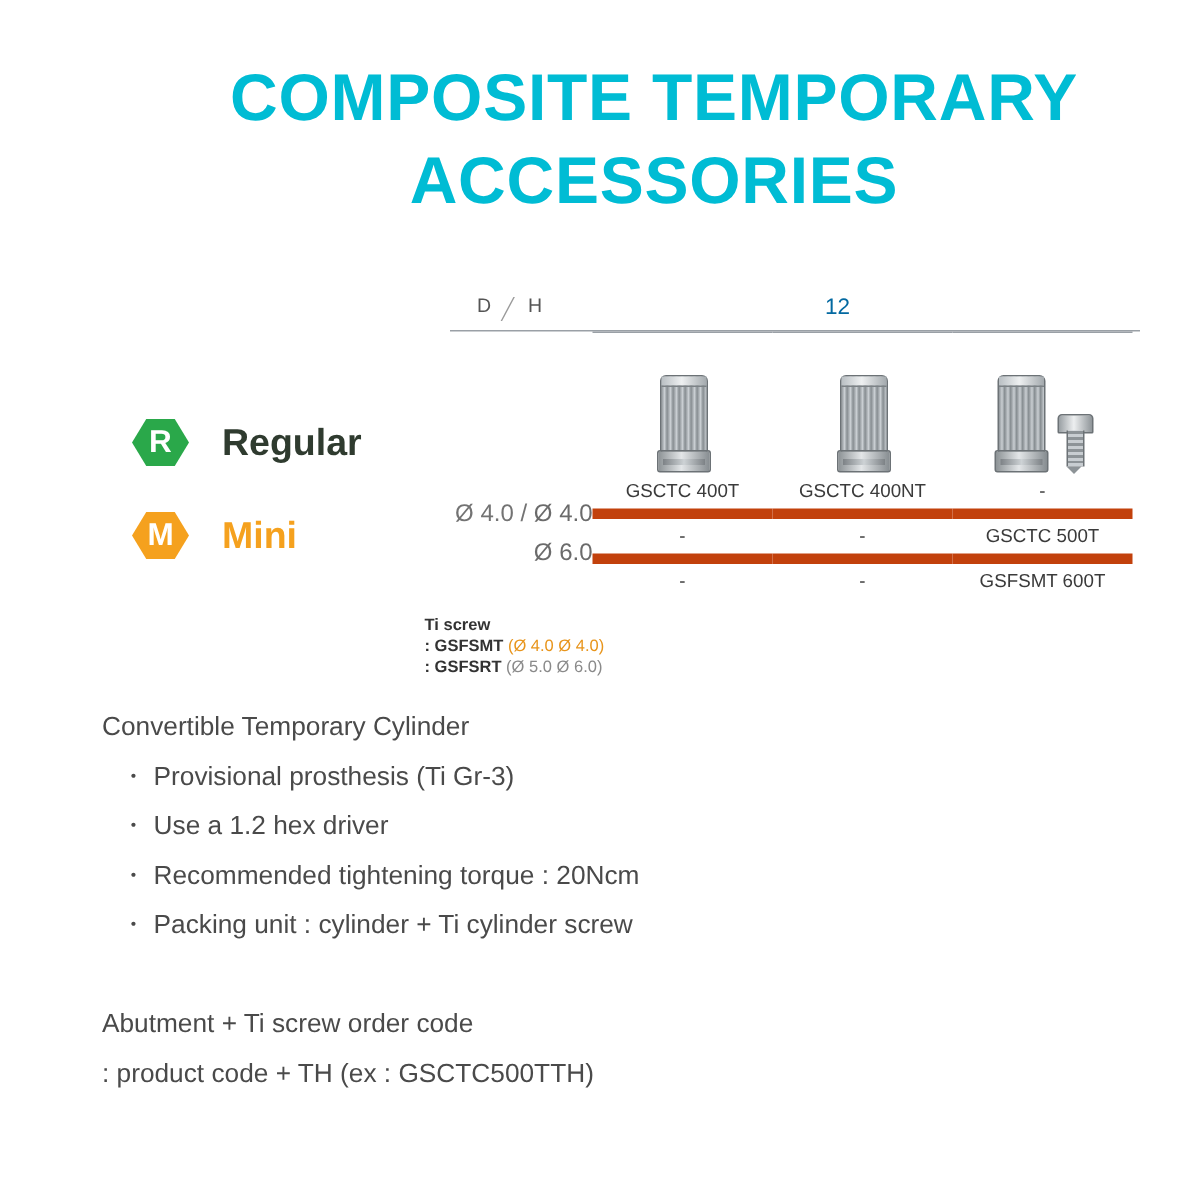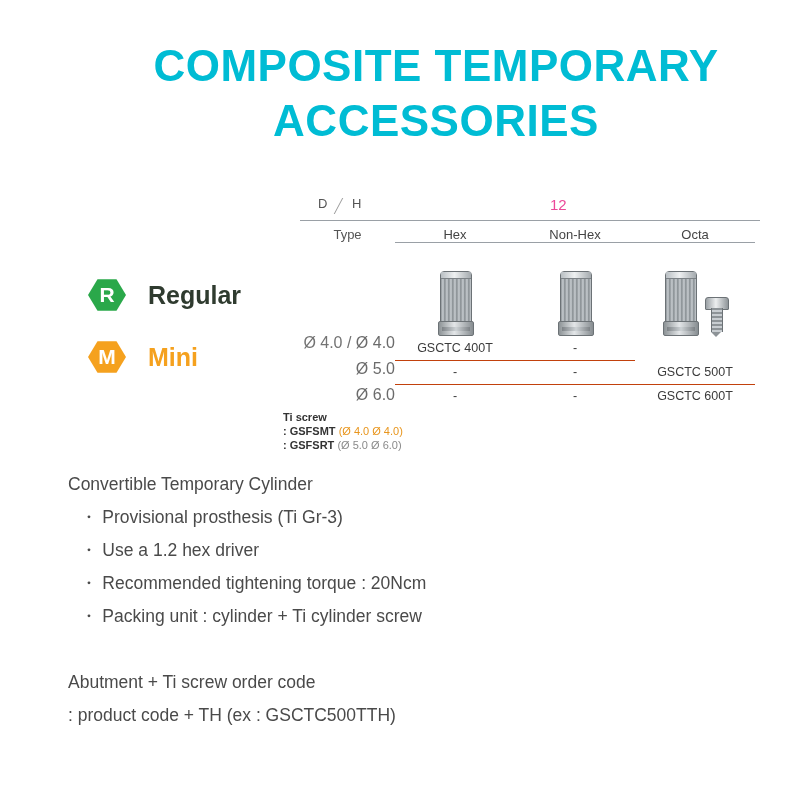--- a/index.html
+++ b/index.html
@@ -70,21 +70,21 @@
     left: 0; top: 0;
     width: 16px; height: 16px;
     border-left: 1px solid #999;
     transform: skewX(-28deg);
   }
   .dh-12 {
     position: absolute;
     left: 250px;
     top: 0;
     font-size: 15px;
-    color: #ec4899;
+    color: #0369a1;
   }
   .rule {
     border-top: 1px solid #9aa0a6;
     margin-top: 2px;
   }
   .hdr {
     display: flex;
     font-size: 13px;
     color: #444;
     padding-top: 6px;
@@ -182,21 +182,21 @@
     border-left:5px solid transparent;
     border-right:5px solid transparent;
     border-top:5px solid #8d9397;
   }
 
   .rowline {
     display:flex;
   }
   .rowline .cell { width:120px; text-align:center; font-size:12.5px; color:#3b3b3b; padding: 4px 0 5px; }
   .rowline .cell.first { width:95px; }
-  .rowline.bordered .cell:not(.first) { border-bottom:1px solid #c2410c; }
+  .rowline.bordered .cell:not(.first) { border-bottom:7px solid #c2410c; }
 
   
   .badge-row {
     position: absolute;
     display: flex;
     align-items: center;
   }
   .badge-regular { left: 88px; top: 278px; }
   .badge-mini    { left: 88px; top: 340px; }
   .hexagon {
@@ -281,26 +281,20 @@
 
   <div class="dh-row">
     <span class="dh-d">D</span>
     <span class="dh-slash"></span>
     <span class="dh-h">H</span>
     <span class="dh-12">12</span>
   </div>
 
   <div class="rule"></div>
 
-  <div class="hdr">
-    <div class="col-type">Type</div>
-    <div class="col">Hex</div>
-    <div class="col">Non-Hex</div>
-    <div class="col">Octa</div>
-  </div>
   <div class="hdr-underline">
     <div class="seg seg-type"></div>
     <div class="seg seg-col"></div>
     <div class="seg seg-col"></div>
     <div class="seg seg-col"></div>
   </div>
 
   <div class="imgs">
     <div class="cell first"></div>
     <div class="cell">
@@ -324,54 +318,54 @@
         <div class="screw-head"></div>
           <div class="screw-shaft"></div>
           <div class="screw-tip"></div>
       </div>
     </div>
   </div>
 
   <div class="rowline bordered">
     <div class="cell first"></div>
     <div class="cell">GSCTC  400T</div>
+    <div class="cell">GSCTC  400NT</div>
     <div class="cell">-</div>
   </div>
 
   <div class="rowline bordered">
     <div class="cell first"></div>
     <div class="cell">-</div>
     <div class="cell">-</div>
     <div class="cell">GSCTC  500T</div>
   </div>
 
   <div class="rowline">
     <div class="cell first"></div>
     <div class="cell">-</div>
     <div class="cell">-</div>
-    <div class="cell">GSCTC  600T</div>
+    <div class="cell">GSFSMT  600T</div>
   </div>
 </div>
 
 <div class="badge-row badge-regular">
   <div class="hexagon hex-green">R</div>
   <div class="badge-label lbl-green">Regular</div>
 </div>
 
 <div class="badge-row badge-mini">
   <div class="hexagon hex-orange">M</div>
   <div class="badge-label lbl-orange">Mini</div>
 </div>
 
 <div class="dias">
   <div class="dia-1">
     <span class="left">Ø 4.0 /</span>
     <span class="right">Ø 4.0</span>
   </div>
-  <div>Ø 5.0</div>
   <div>Ø 6.0</div>
 </div>
 
 <div class="tiscrew">
   <div class="bold">Ti screw</div>
   <div>
     <span class="bold">: GSFSMT</span>
     <span class="g">(Ø 4.0   Ø 4.0)</span>
   </div>
   <div>

